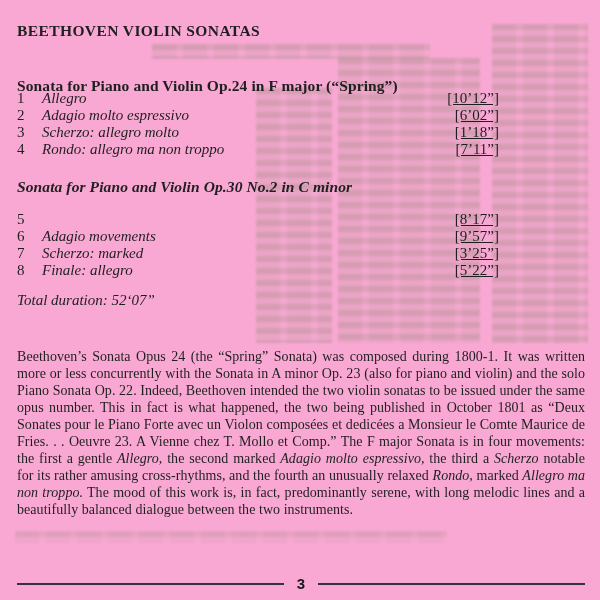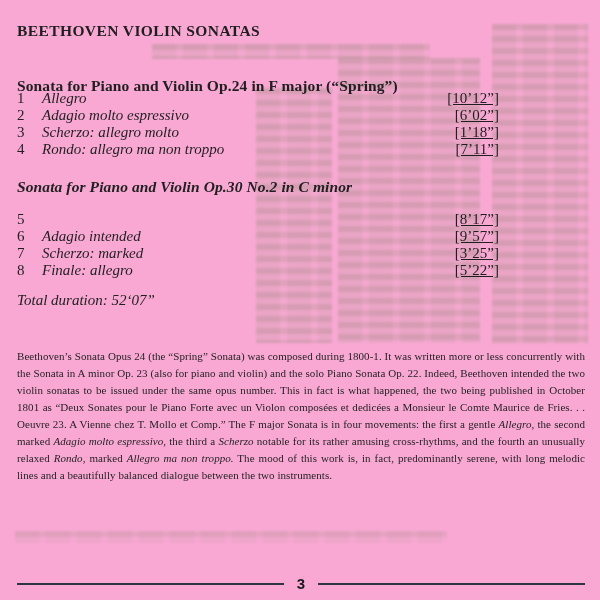--- a/index.html
+++ b/index.html
@@ -58,21 +58,21 @@
 
   .total {
     top: 292px;
     font-size: 15px;
     font-style: italic;
   }
 
   .notes {
     top: 348px;
     margin: 0;
-    font-size: 11px;
+    font-size: 14px;
     line-height: 17px;
     text-align: justify;
     letter-spacing: .05px;
   }
   .notes em { font-style: italic; }
 
   .footer {
     top: 575px;
     display: flex;
     align-items: center;
@@ -130,21 +130,21 @@
 
   <h2 class="sub s2 abs">Sonata for Piano and Violin Op.30 No.2 in C minor</h2>
 
   <div class="tracks t2 abs">
     <div class="track-row">
       <span class="track-num">5</span>
       <span class="track-dur">[8’17”]</span>
     </div>
     <div class="track-row">
       <span class="track-num">6</span>
-      <span class="track-title">Adagio intended</span>
+      <span class="track-title">Adagio movements</span>
       <span class="track-dur">[9’57”]</span>
     </div>
     <div class="track-row">
       <span class="track-num">7</span>
       <span class="track-title">Scherzo: marked</span>
       <span class="track-dur">[3’25”]</span>
     </div>
     <div class="track-row">
       <span class="track-num">8</span>
       <span class="track-title">Finale: allegro</span>

